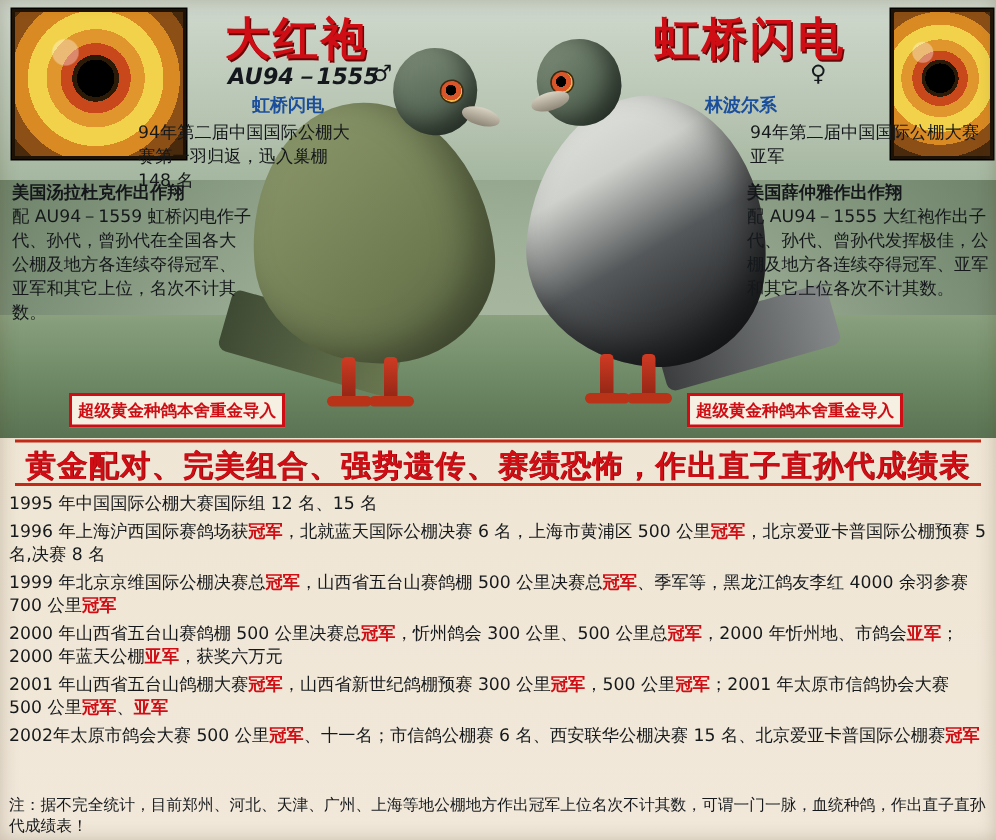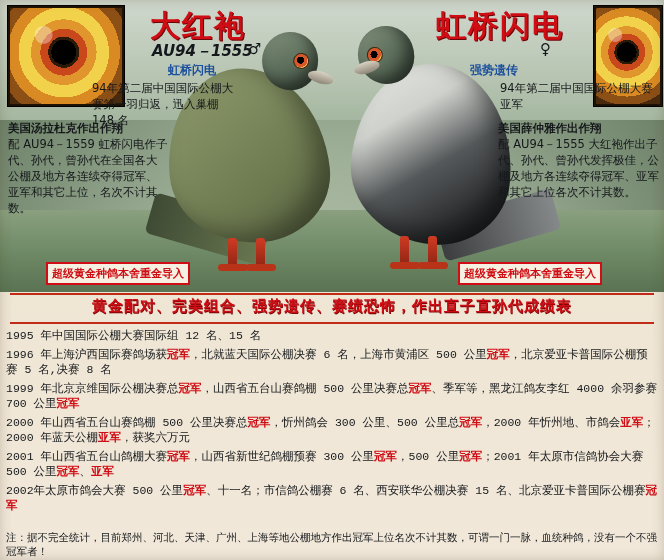--- a/index.html
+++ b/index.html
@@ -141,34 +141,34 @@
   .banner{
     position:absolute;border:2px solid #cf0d14;background:#f6f0e2;
     color:#cf0d14;font-weight:bold;font-size:11px;padding:2px 4px;white-space:nowrap;
   }
   #banner-left{left:46px;top:262px;}
   #banner-right{left:458px;top:262px;}
 
   
   .headline{
     position:absolute;left:0;top:297px;width:664px;text-align:center;
-    color:#cf0d14;font-weight:bold;font-size:15px;letter-spacing:1px;
+    color:#cf0d14;font-weight:bold;font-size:20px;letter-spacing:1px;
     text-shadow:0.5px 0.5px 0 #7a0608;
   }
   .hr-line{
     position:absolute;left:10px;width:644px;height:2px;background:#c02a17;
   }
   #hr-top{top:293px;}
   #hr-mid{top:322px;}
   
   .records{
     position:absolute;left:6px;top:328px;width:652px;
     font-size:11.5px;line-height:15.5px;color:#16191c;
   }
-  .rec{margin:0 0 3px 0;font-family:Liberation Mono, monospace;}
+  .rec{margin:0 0 3px 0;}
   .note{
     position:absolute;left:6px;bottom:2px;width:652px;font-size:10.5px;
     line-height:14px;color:#16191c;
   }
   .edge{
     position:absolute;left:0;top:0;width:664px;height:560px;
     box-shadow:inset 0 0 12px rgba(80,60,30,.25);
     pointer-events:none;
   }
 </style>
@@ -220,21 +220,21 @@
   </div>
 
   <div class="title-red" id="t-left">大红袍</div>
   <div class="ring" id="r-left">AU94－1555</div>
   <div class="sex" id="s-left">♂</div>
   <div class="sub-blue" id="sub-left">虹桥闪电</div>
   <div class="blk" id="desc-left">94年第二届中国国际公棚大赛第一羽归返，迅入巢棚 148 名</div>
 
   <div class="title-red" id="t-right">虹桥闪电</div>
   <div class="sex" id="s-right">♀</div>
-  <div class="sub-blue" id="sub-right">强势遗传</div>
+  <div class="sub-blue" id="sub-right">林波尔系</div>
   <div class="blk" id="desc-right">94年第二届中国国际公棚大赛亚军</div>
 
   <div class="blk2" id="pair-left">
     <div style="font-weight:bold;">美国汤拉杜克作出作翔</div>
     <div>配 AU94－1559 虹桥闪电作子代、孙代，曾孙代在全国各大公棚及地方各连续夺得冠军、亚军和其它上位，名次不计其数。</div>
   </div>
   <div class="blk2" id="pair-right">
     <div style="font-weight:bold;">美国薛仲雅作出作翔</div>
     <div>配 AU94－1555 大红袍作出子代、孙代、曾孙代发挥极佳，公棚及地方各连续夺得冠军、亚军和其它上位各次不计其数。</div>
   </div>
@@ -248,16 +248,16 @@
 
   <div class="records" id="records">
       <div class="rec">1995 年中国国际公棚大赛国际组 12 名、15 名</div>
       <div class="rec">1996 年上海沪西国际赛鸽场获<span style="color:#cf0d14;font-weight:bold">冠军</span>，北就蓝天国际公棚决赛 6 名，上海市黄浦区 500 公里<span style="color:#cf0d14;font-weight:bold">冠军</span>，北京爱亚卡普国际公棚预赛 5 名,决赛 8 名</div>
       <div class="rec">1999 年北京京维国际公棚决赛总<span style="color:#cf0d14;font-weight:bold">冠军</span>，山西省五台山赛鸽棚 500 公里决赛总<span style="color:#cf0d14;font-weight:bold">冠军</span>、季军等，黑龙江鸽友李红 4000 余羽参赛 700 公里<span style="color:#cf0d14;font-weight:bold">冠军</span></div>
       <div class="rec">2000 年山西省五台山赛鸽棚 500 公里决赛总<span style="color:#cf0d14;font-weight:bold">冠军</span>，忻州鸽会 300 公里、500 公里总<span style="color:#cf0d14;font-weight:bold">冠军</span>，2000 年忻州地、市鸽会<span style="color:#cf0d14;font-weight:bold">亚军</span>；2000 年蓝天公棚<span style="color:#cf0d14;font-weight:bold">亚军</span>，获奖六万元</div>
       <div class="rec">2001 年山西省五台山鸽棚大赛<span style="color:#cf0d14;font-weight:bold">冠军</span>，山西省新世纪鸽棚预赛 300 公里<span style="color:#cf0d14;font-weight:bold">冠军</span>，500 公里<span style="color:#cf0d14;font-weight:bold">冠军</span>；2001 年太原市信鸽协会大赛 500 公里<span style="color:#cf0d14;font-weight:bold">冠军</span>、<span style="color:#cf0d14;font-weight:bold">亚军</span></div>
       <div class="rec">2002年太原市鸽会大赛 500 公里<span style="color:#cf0d14;font-weight:bold">冠军</span>、十一名；市信鸽公棚赛 6 名、西安联华公棚决赛 15 名、北京爱亚卡普国际公棚赛<span style="color:#cf0d14;font-weight:bold">冠军</span></div>
     </div>
 
-  <div class="note">注：据不完全统计，目前郑州、河北、天津、广州、上海等地公棚地方作出冠军上位名次不计其数，可谓一门一脉，血统种鸽，没有一个不强冠军者！</div>
+  <div class="note">注：据不完全统计，目前郑州、河北、天津、广州、上海等地公棚地方作出冠军上位名次不计其数，可谓一门一脉，血统种鸽，作出直子直孙代成绩表！</div>
 
   <div class="edge"></div>
 </div>
 
 </body></html>

